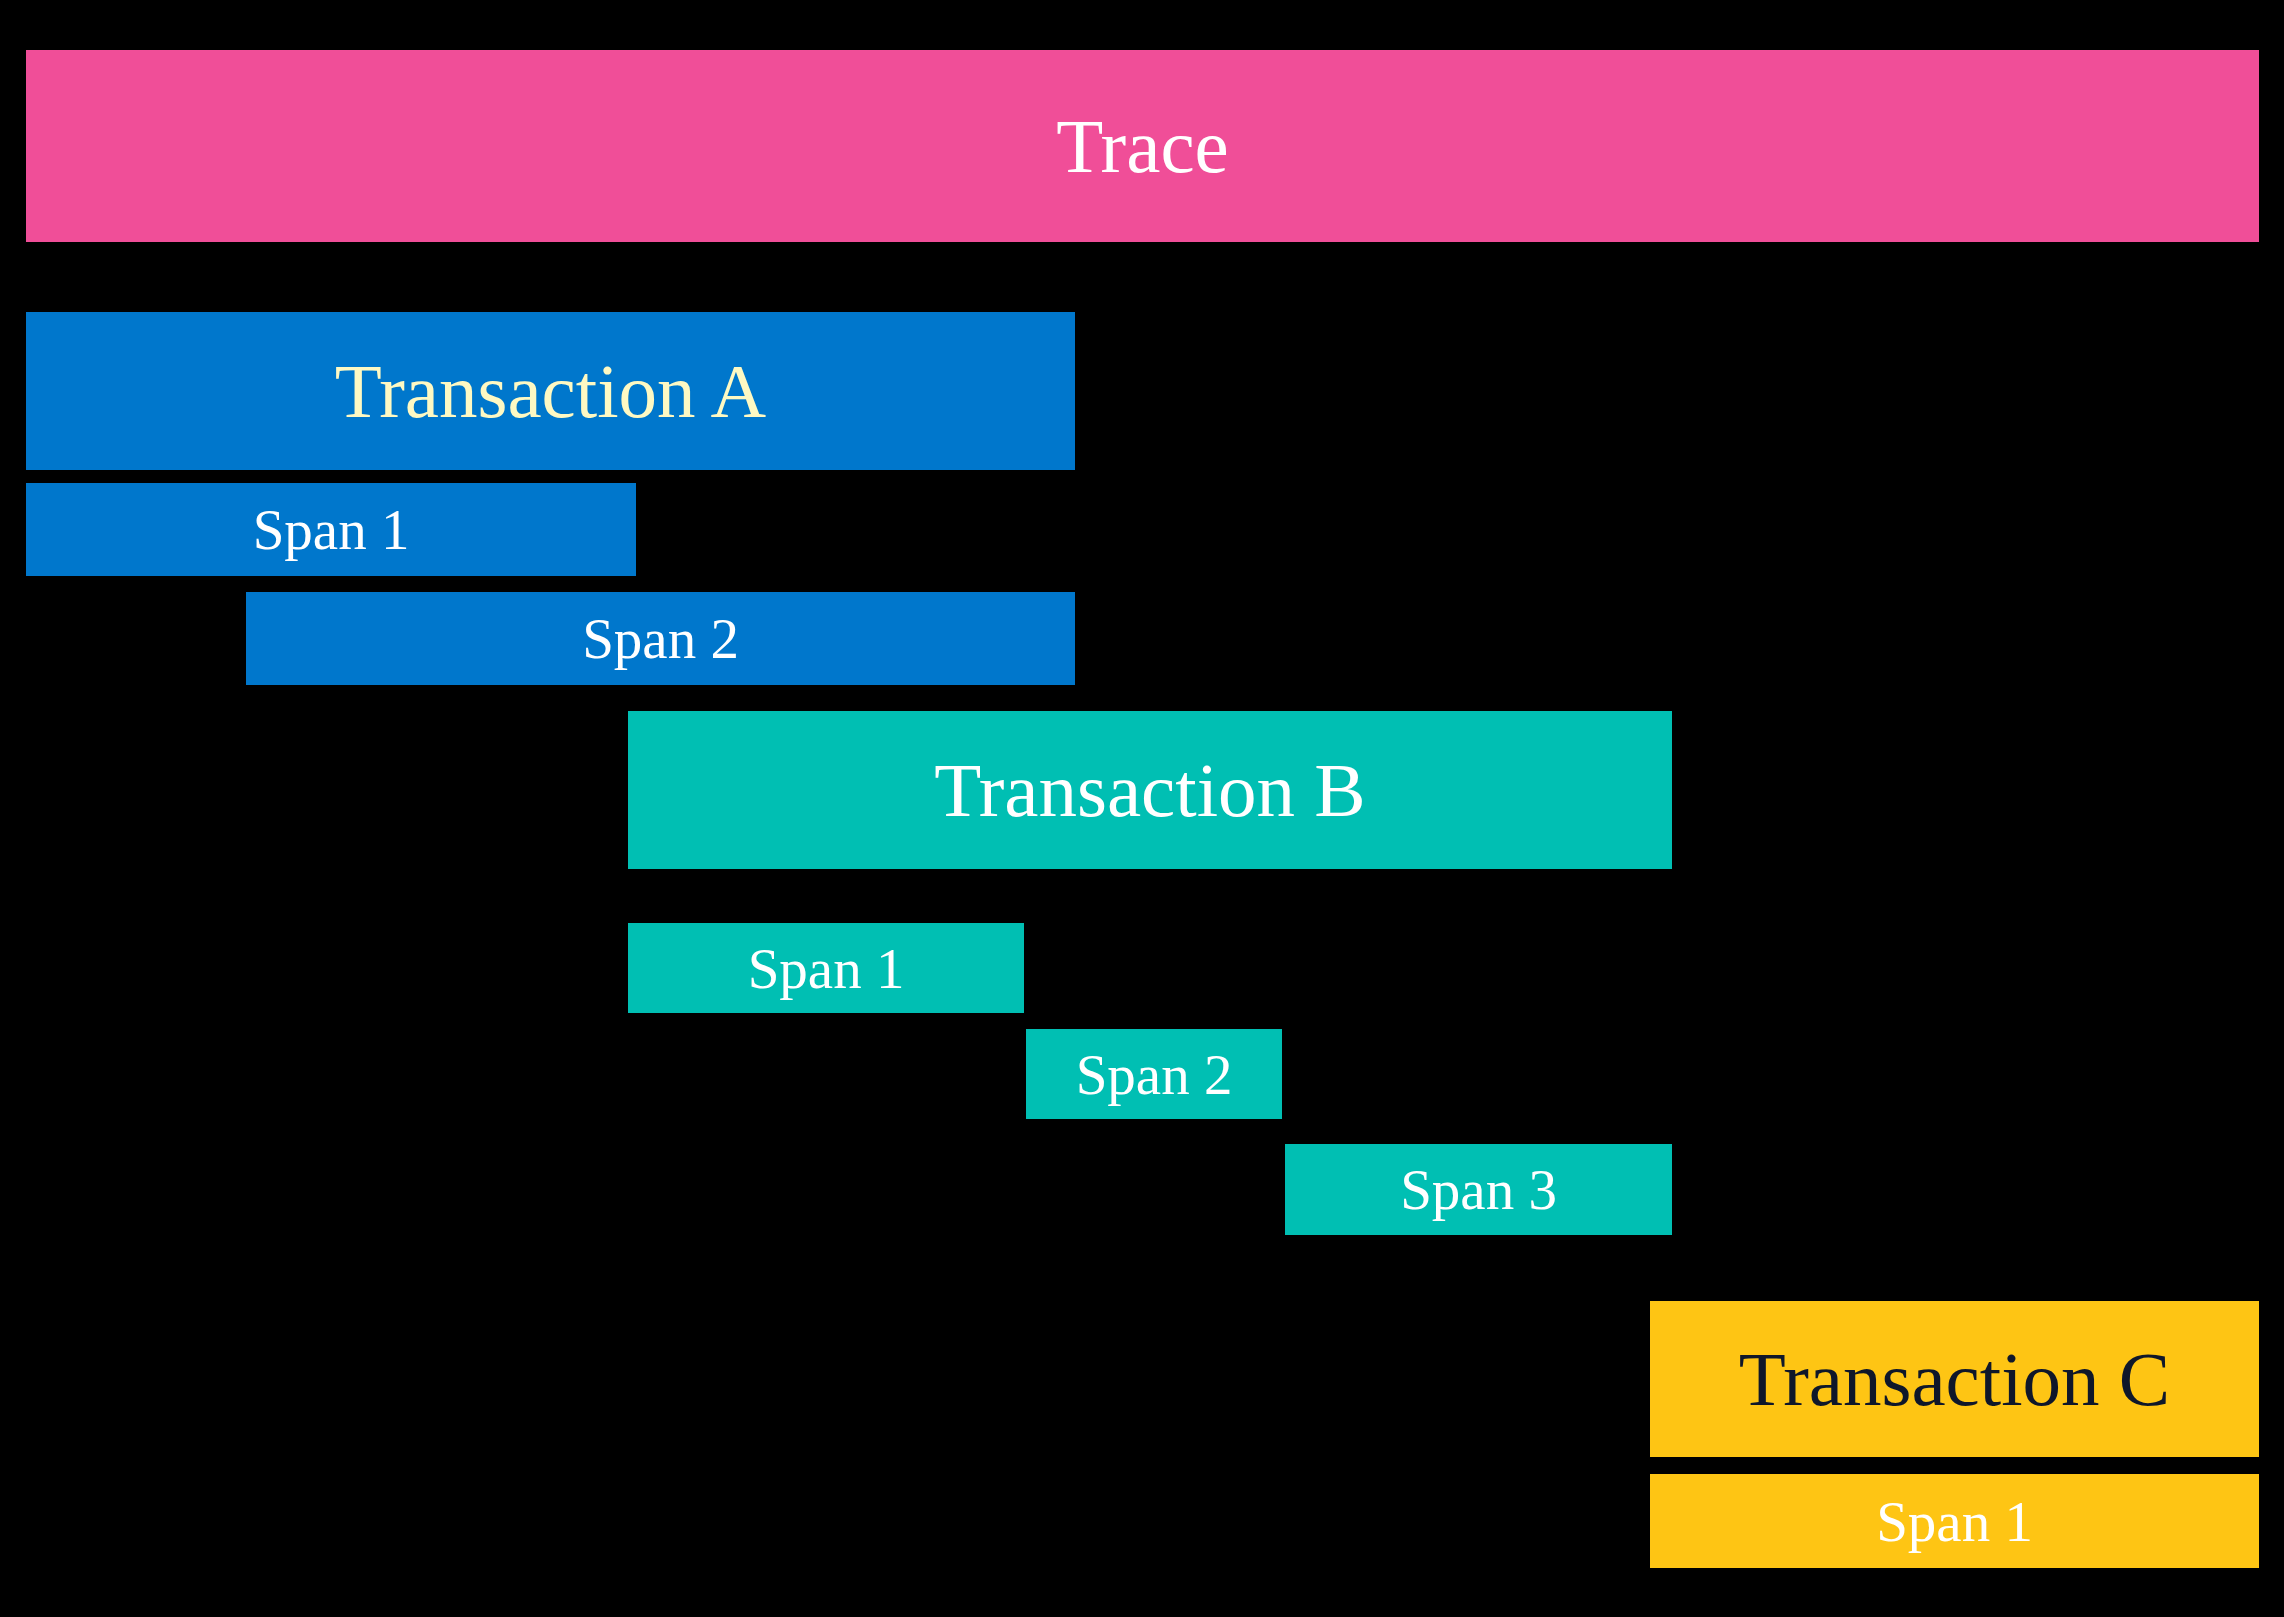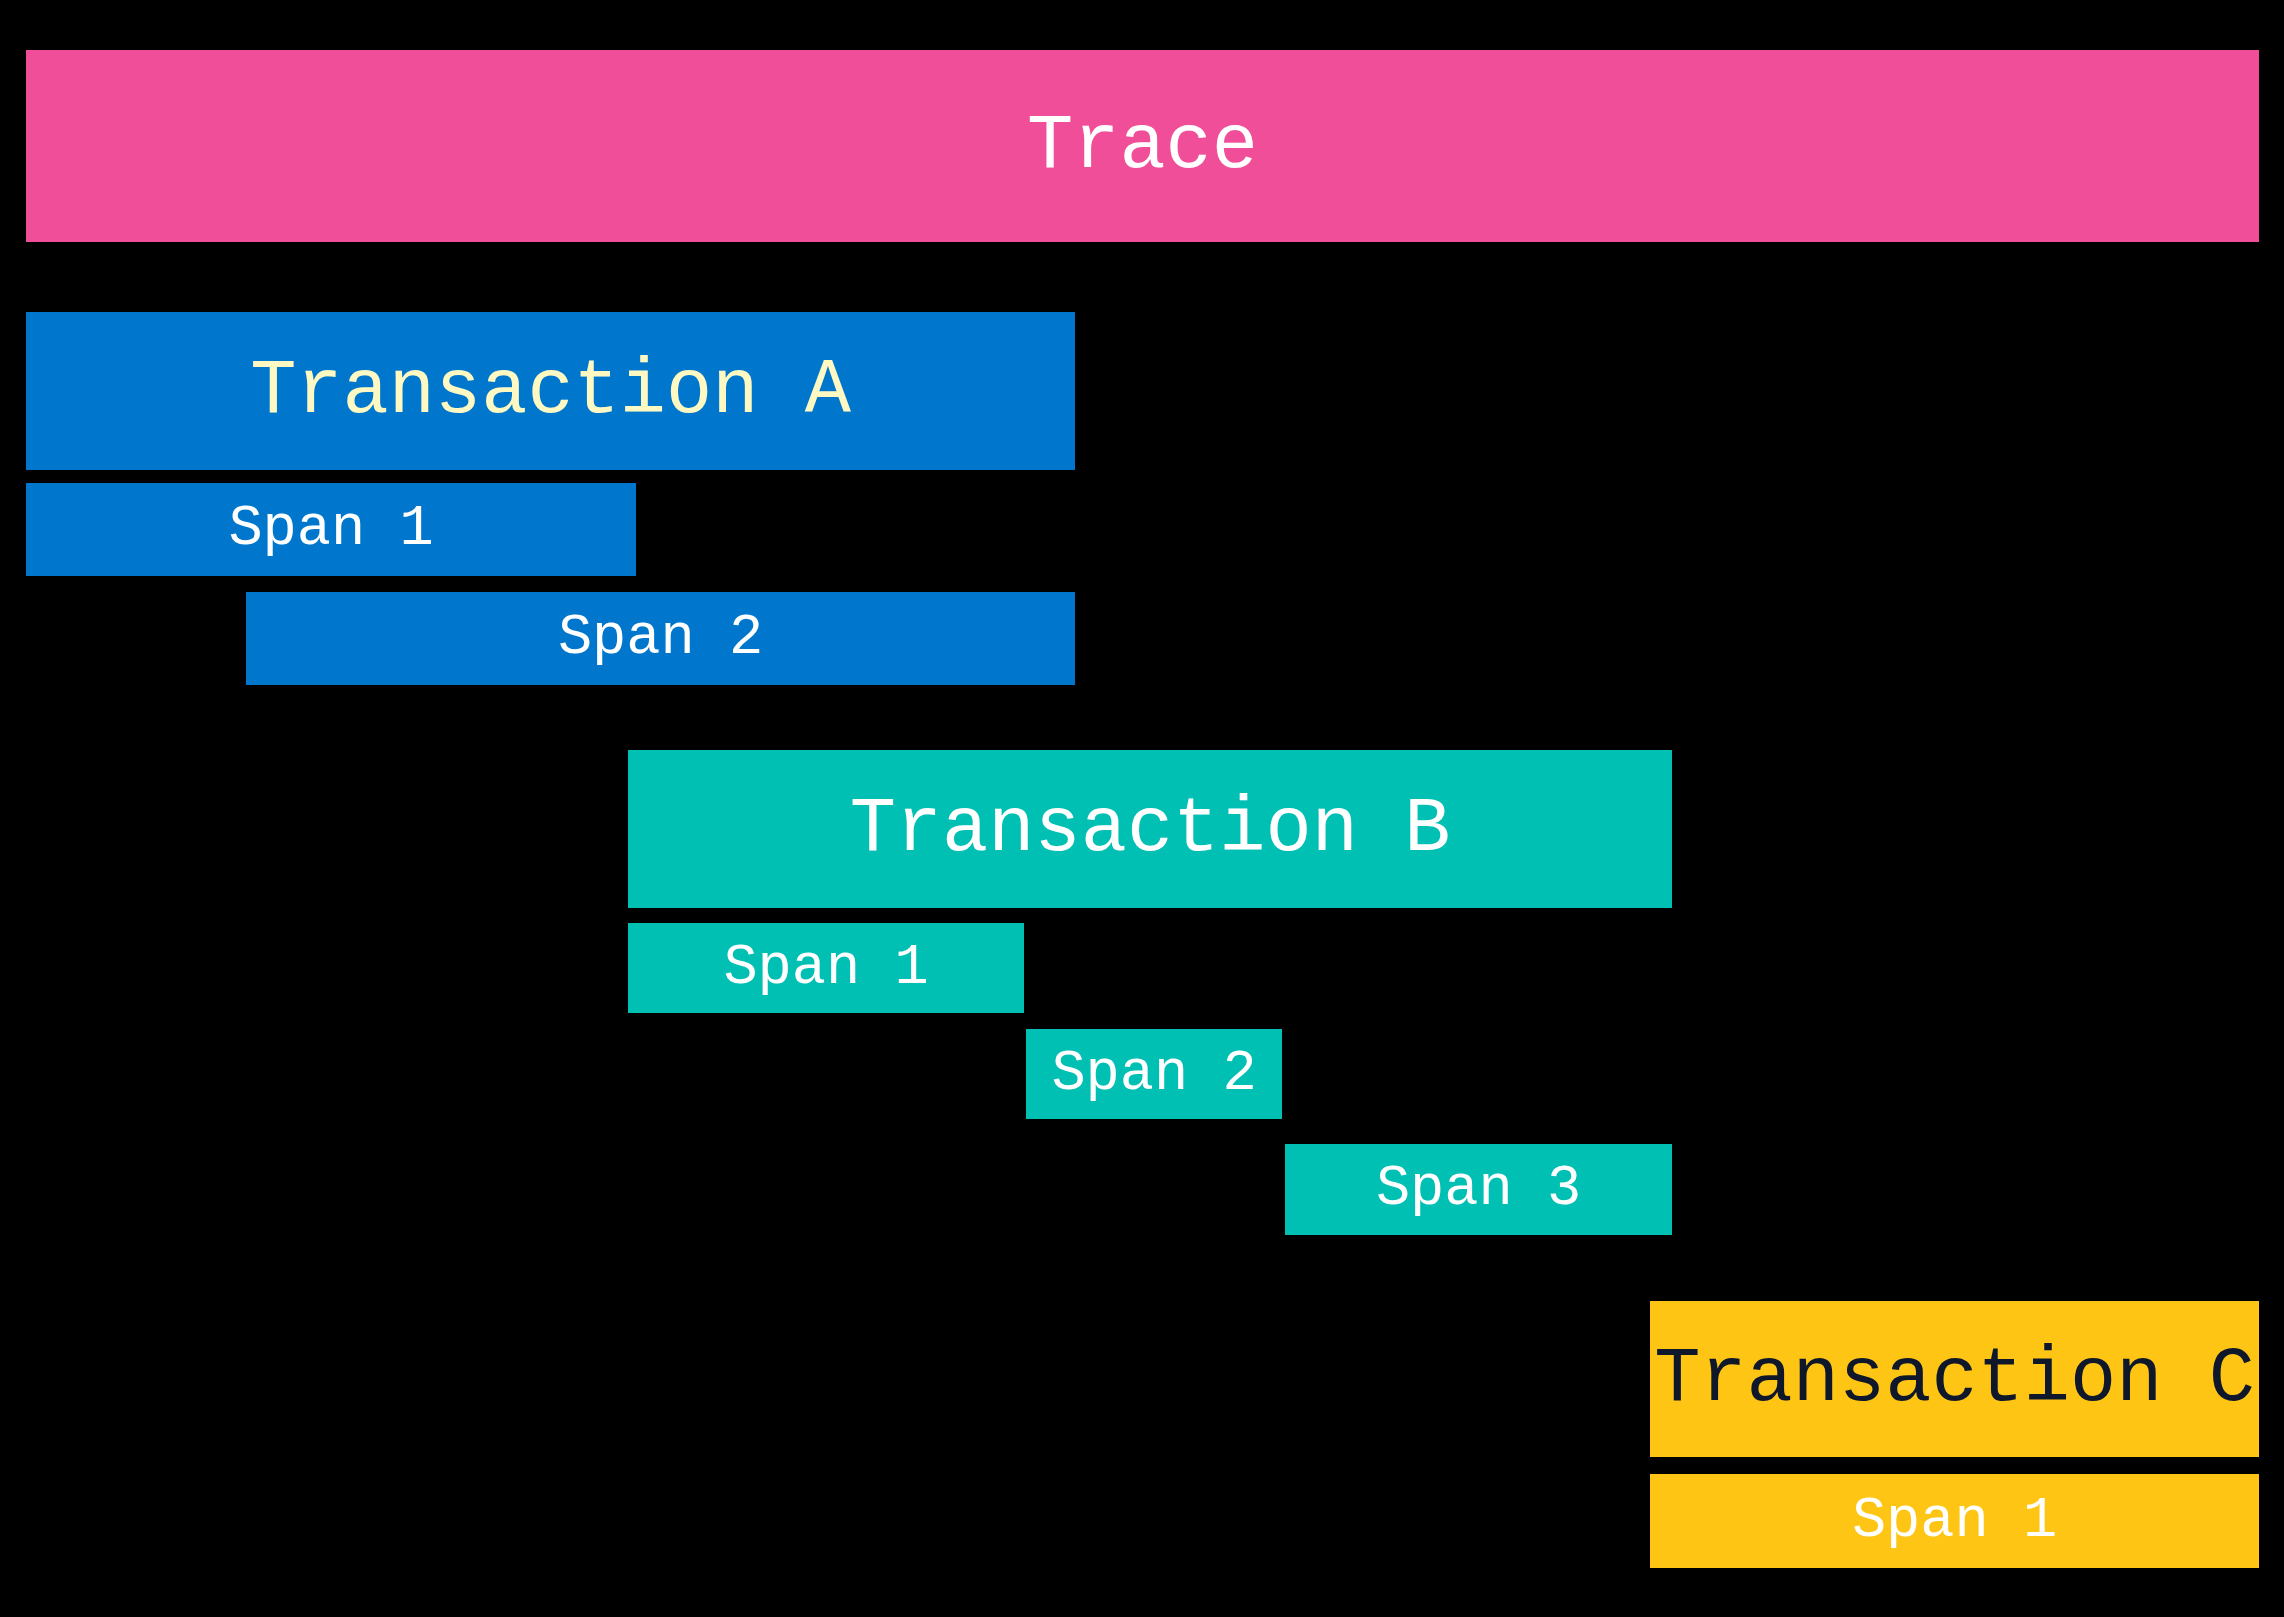--- a/index.html
+++ b/index.html
@@ -3,21 +3,21 @@
 <meta charset="utf-8">
 <style>
   html, body {
     margin: 0;
     padding: 0;
     background: #000000;
   }
   #stage {
     position: relative;
     overflow: hidden;
-    font-family: Liberation Mono, monospace;
+    font-family: Liberation Serif, serif;
   }
   .bar {
     position: absolute;
     display: flex;
     align-items: center;
     justify-content: center;
     color: #FFFFFF;
     font-weight: 500;
     white-space: nowrap;
     line-height: 1;
@@ -35,21 +35,21 @@
     </div>
     <div class="bar" style="left: 26px; top: 312px; width: 1049px; height: 158px; background: rgb(0, 119, 204); font-size: 77px; color: #fef9c3;">
       <span>Transaction A</span>
     </div>
     <div class="bar" style="left: 26px; top: 483px; width: 610px; height: 93px; background: rgb(0, 119, 204); font-size: 57px; color: rgb(255, 255, 255);">
       <span>Span 1</span>
     </div>
     <div class="bar" style="left: 246px; top: 592px; width: 829px; height: 93px; background: rgb(0, 119, 204); font-size: 57px; color: rgb(255, 255, 255);">
       <span>Span 2</span>
     </div>
-    <div class="bar" style="left: 628px; top: 750px; width: 1044px; height: 158px; background: rgb(0, 191, 179); font-size: 77px; color: rgb(255, 255, 255);">
+    <div class="bar" style="left: 628px; top: 711px; width: 1044px; height: 158px; background: rgb(0, 191, 179); font-size: 77px; color: rgb(255, 255, 255);">
       <span>Transaction B</span>
     </div>
     <div class="bar" style="left: 628px; top: 923px; width: 396px; height: 90px; background: rgb(0, 191, 179); font-size: 57px; color: rgb(255, 255, 255);">
       <span>Span 1</span>
     </div>
     <div class="bar" style="left: 1026px; top: 1029px; width: 256px; height: 90px; background: rgb(0, 191, 179); font-size: 57px; color: rgb(255, 255, 255);">
       <span>Span 2</span>
     </div>
     <div class="bar" style="left: 1285px; top: 1144px; width: 387px; height: 91px; background: rgb(0, 191, 179); font-size: 57px; color: rgb(255, 255, 255);">
       <span>Span 3</span>

